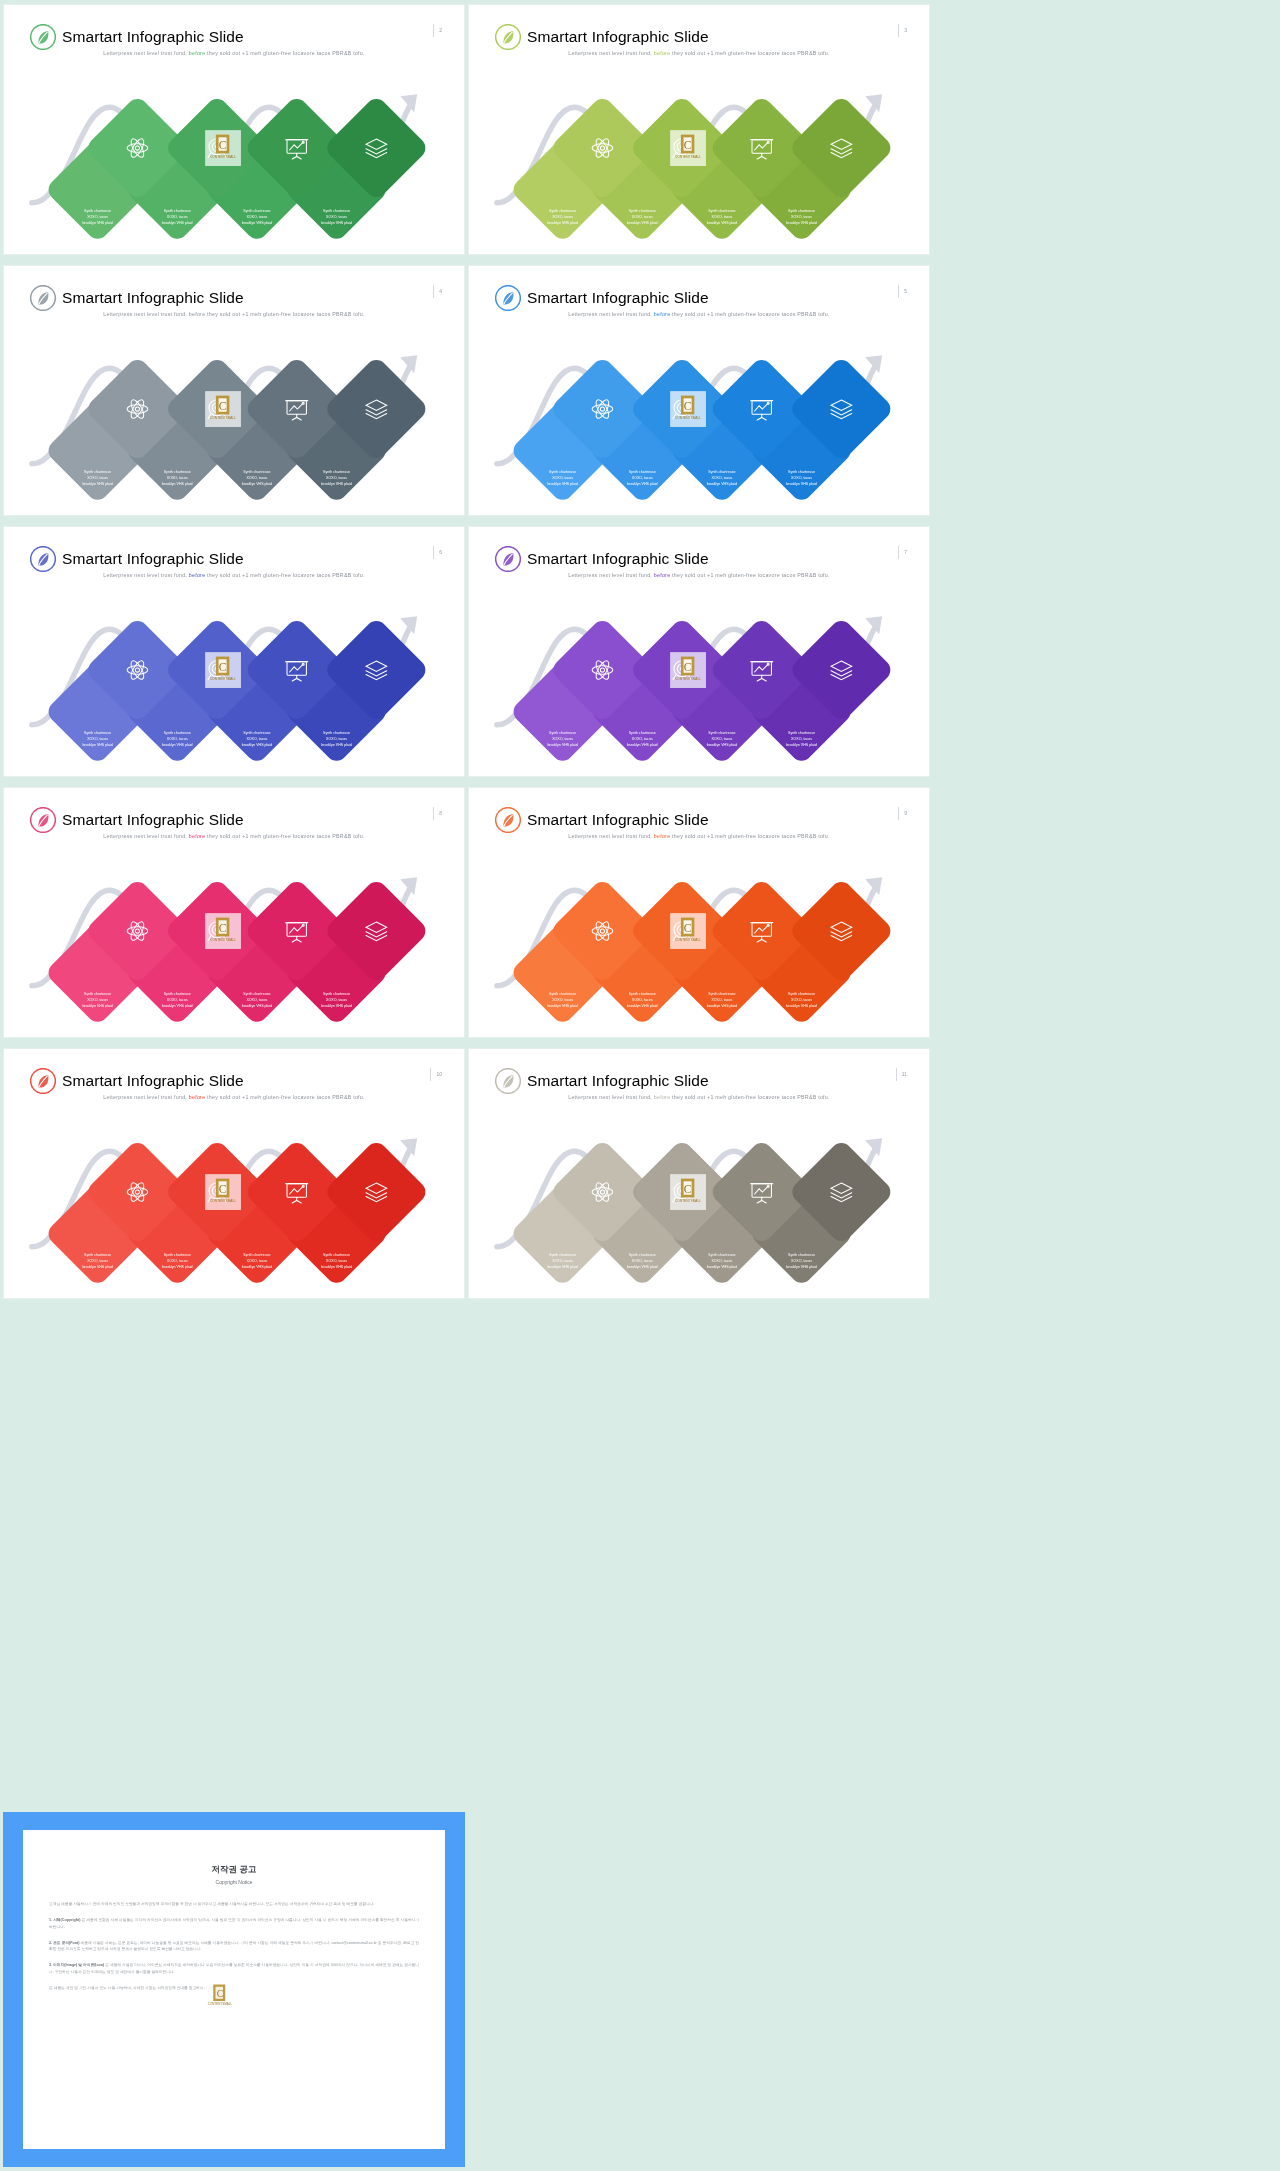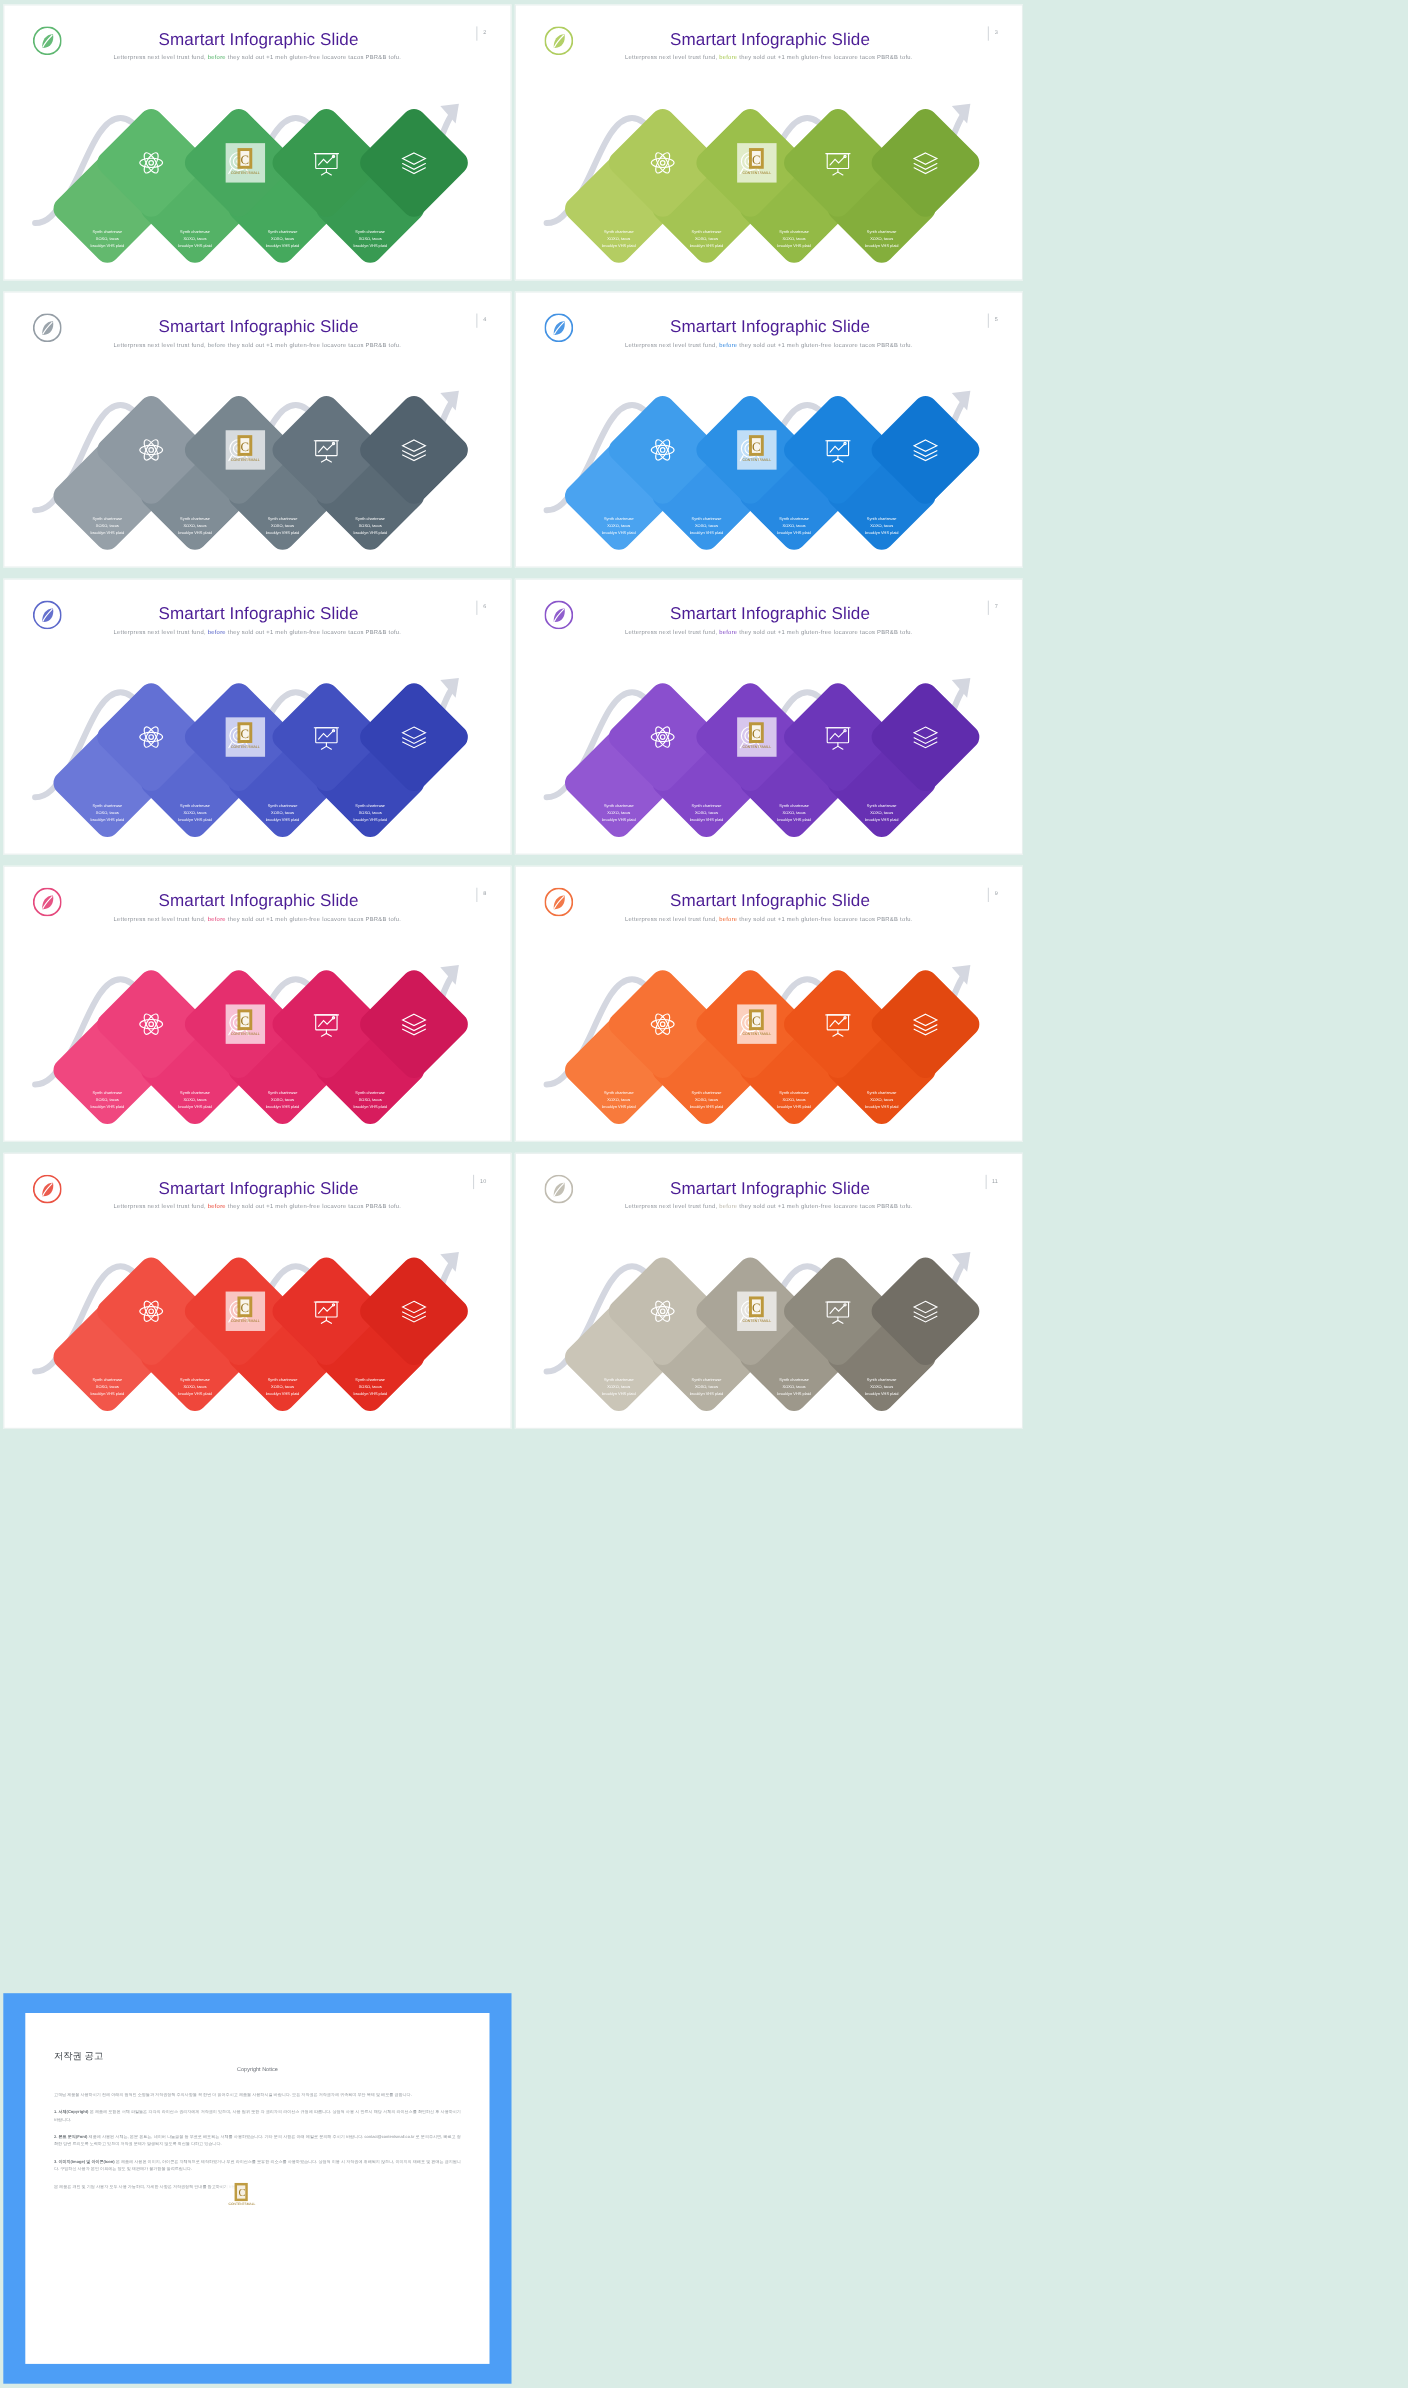--- a/index.html
+++ b/index.html
@@ -43,23 +43,23 @@
     left: 20px; top: 14px;
     width: 26px; height: 26px;
     border-radius: 50%;
   }
   .logo svg { width: 26px; height: 26px; display: block; }
 
   
   .title {
     position: absolute;
     left: 52px; right: 50px; top: 18px;
-    text-align: center;
+    text-align: left;
     font-size: 15.5px;
-    color: #4c1d95;
+    color: #000000;
     letter-spacing: 0.1px;
     white-space: nowrap;
   }
   .subtitle {
     position: absolute;
     left: 30px; right: 30px; top: 40px;
     text-align: center;
     font-size: 5.3px;
     color: #8d9299;
     letter-spacing: 0.25px;
@@ -103,24 +103,24 @@
     background: #4d9ef6;
     padding: 18px 20px;
   }
   .copyright-inner {
     width: 100%; height: 100%;
     background: #ffffff;
     padding: 22px 26px;
     position: relative;
   }
   .cp-title {
-    text-align: left;
+    text-align: center;
     font-size: 8.5px;
     color: #3b4046;
-    font-weight: normal;
+    font-weight: bold;
     margin-top: 12px;
   }
   .cp-sub {
     text-align: center;
     font-size: 5px;
     color: #6b7077;
     margin-top: 3px;
     margin-bottom: 16px;
   }
   .cp-para {

